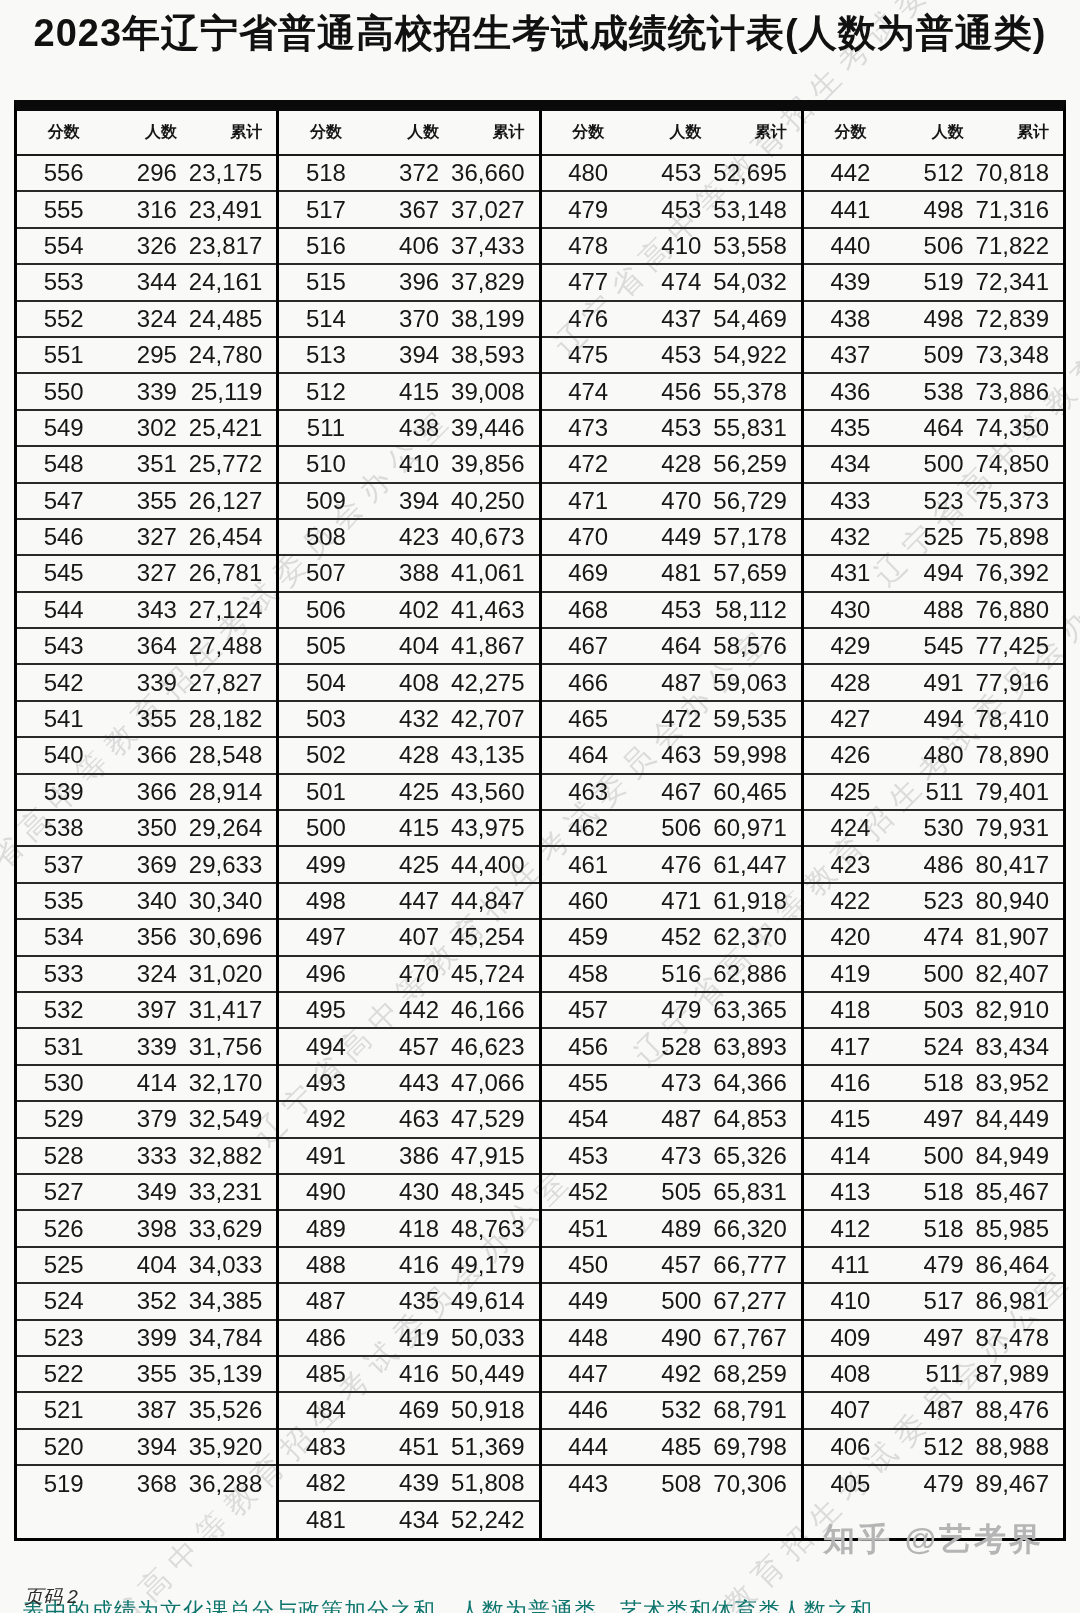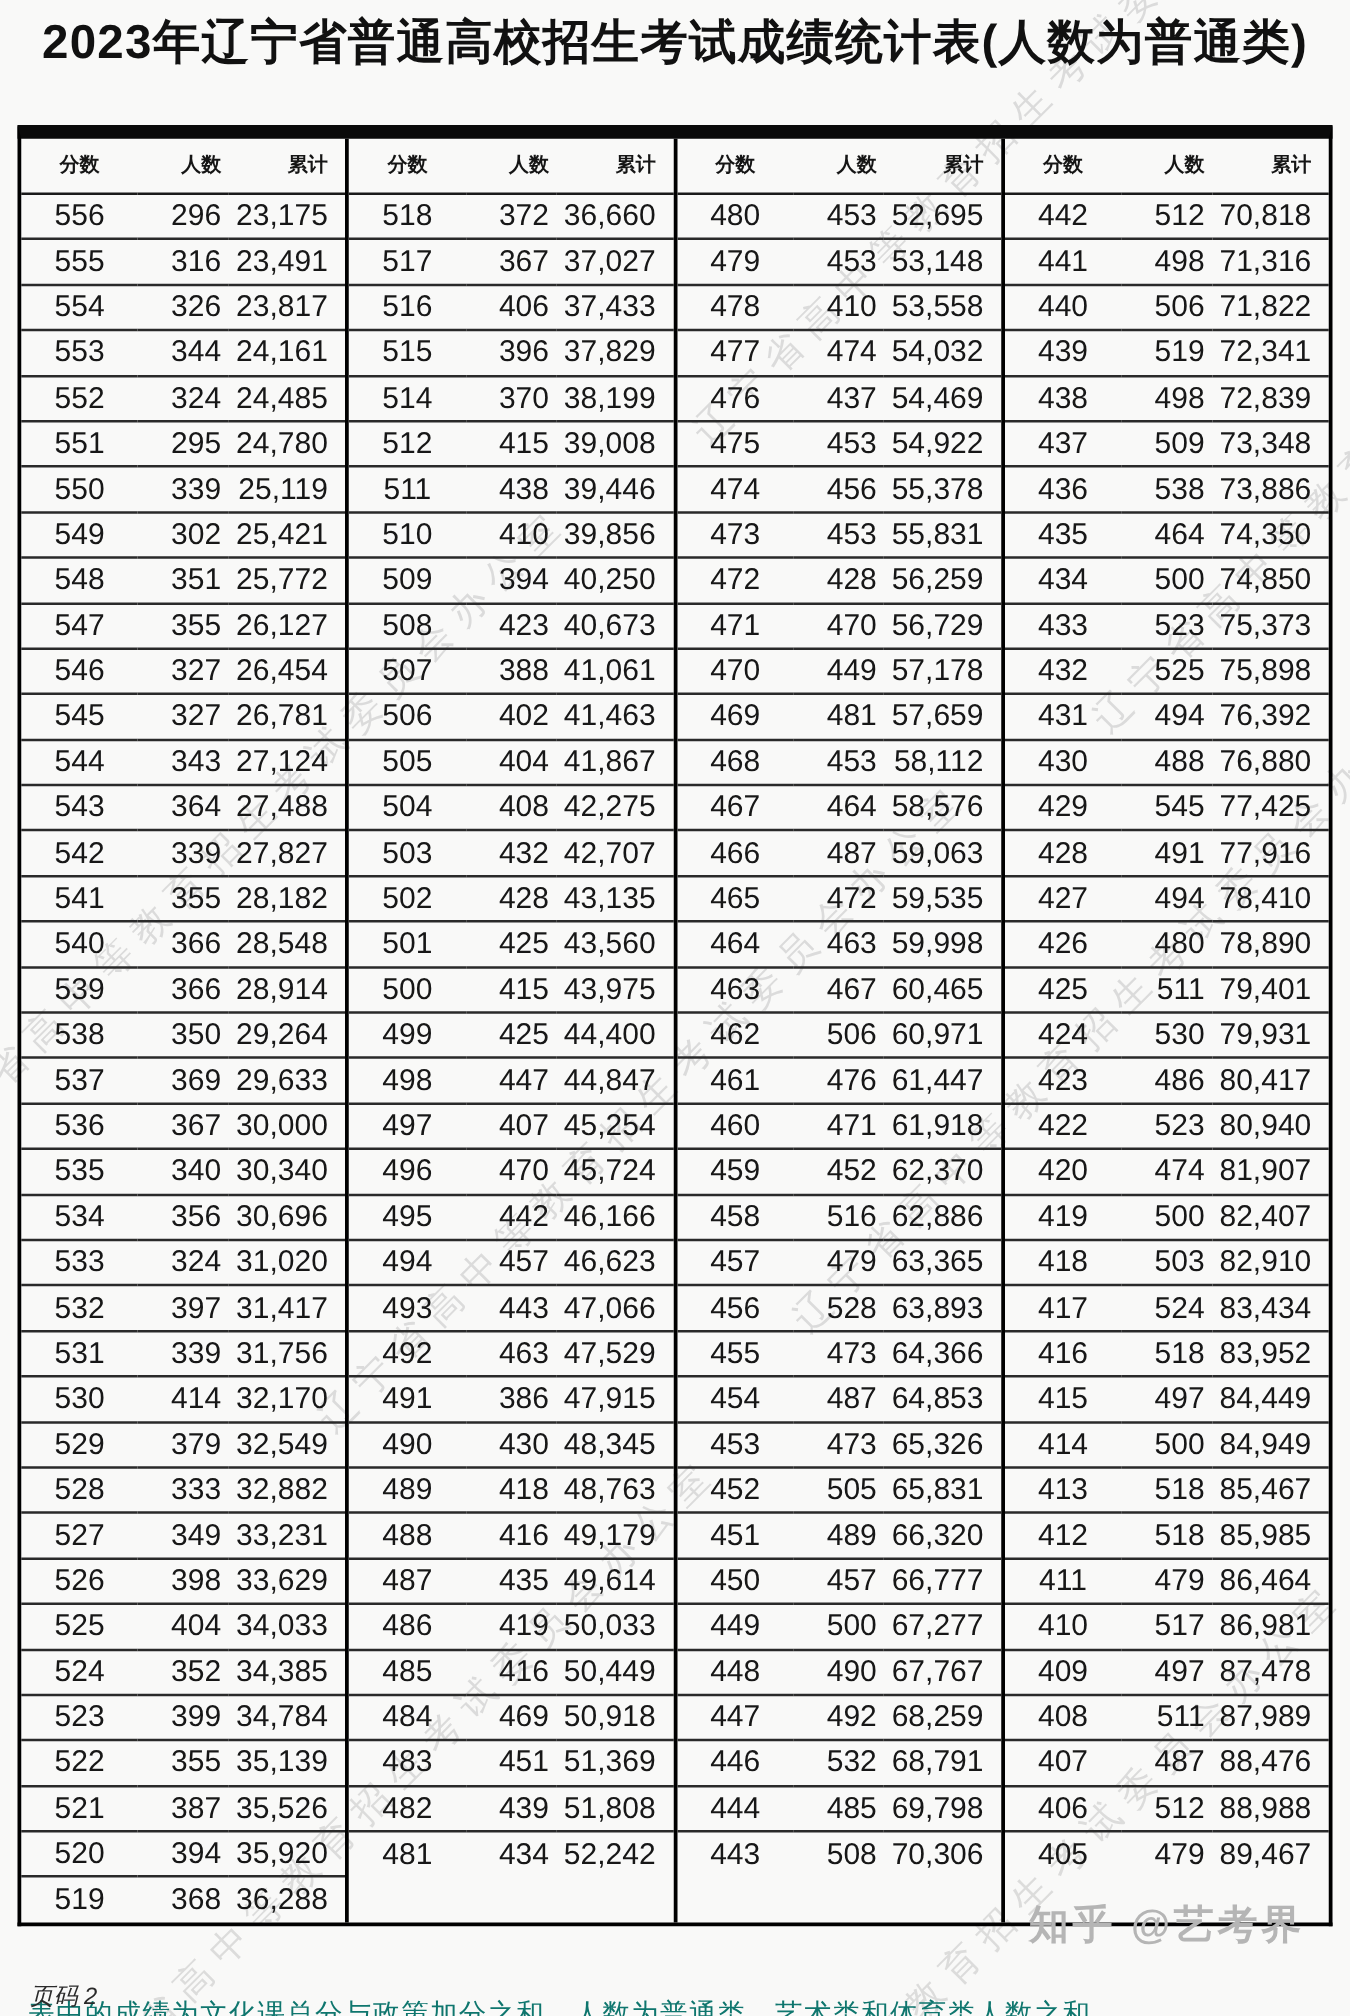--- a/index.html
+++ b/index.html
@@ -187,25 +187,20 @@
             <td class="col-score">538</td>
             <td class="col-count">350</td>
             <td class="col-cum">29,264</td>
           </tr>
           <tr>
             <td class="col-score">537</td>
             <td class="col-count">369</td>
             <td class="col-cum">29,633</td>
           </tr>
           <tr>
-            <td class="col-score">536</td>
-            <td class="col-count">367</td>
-            <td class="col-cum">30,000</td>
-          </tr>
-          <tr>
             <td class="col-score">535</td>
             <td class="col-count">340</td>
             <td class="col-cum">30,340</td>
           </tr>
           <tr>
             <td class="col-score">534</td>
             <td class="col-count">356</td>
             <td class="col-cum">30,696</td>
           </tr>
           <tr>
@@ -313,20 +308,25 @@
           </tr>
           <tr>
             <td class="col-score">515</td>
             <td class="col-count">396</td>
             <td class="col-cum">37,829</td>
           </tr>
           <tr>
             <td class="col-score">514</td>
             <td class="col-count">370</td>
             <td class="col-cum">38,199</td>
+          </tr>
+          <tr>
+            <td class="col-score">513</td>
+            <td class="col-count">394</td>
+            <td class="col-cum">38,593</td>
           </tr>
           <tr>
             <td class="col-score">512</td>
             <td class="col-count">415</td>
             <td class="col-cum">39,008</td>
           </tr>
           <tr>
             <td class="col-score">511</td>
             <td class="col-count">438</td>
             <td class="col-cum">39,446</td>

